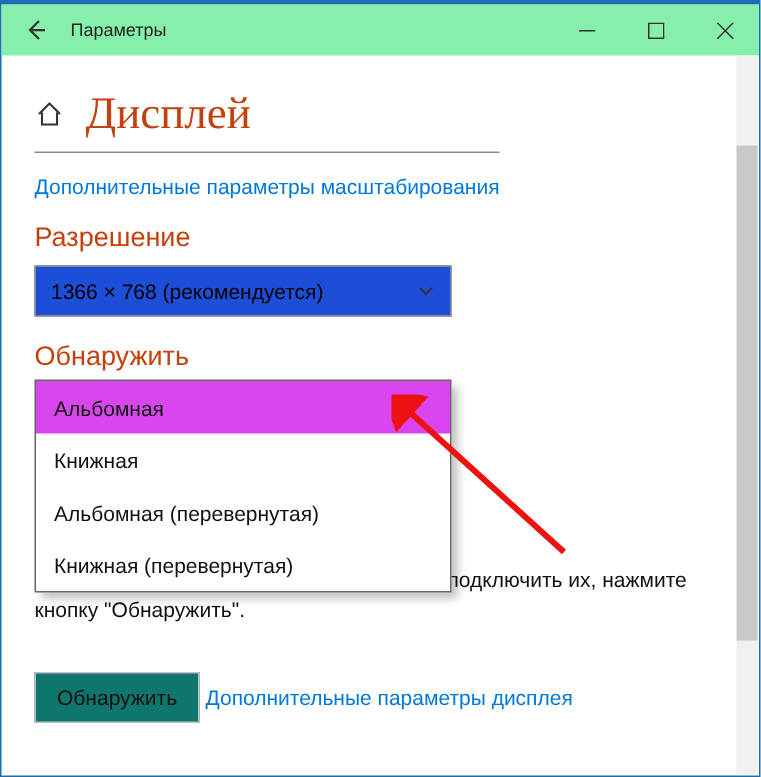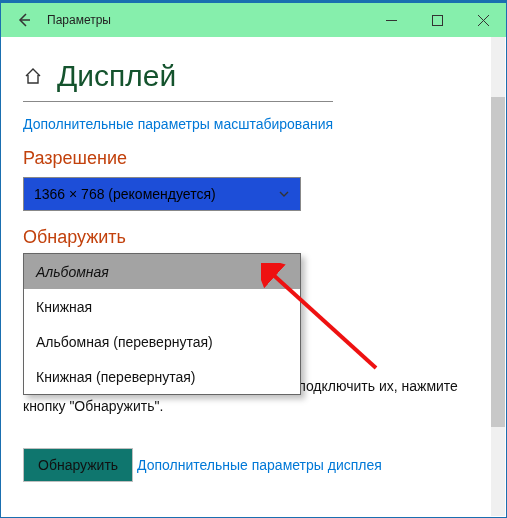--- a/index.html
+++ b/index.html
@@ -59,21 +59,22 @@
     margin-bottom: 0;
   }
   .home-icon {
     width: 20px; height: 20px;
     color: #333;
   }
   .page-title {
     font-size: 30px;
     font-weight: 300;
     margin: 0;
-    color: #14532d;
+    color: #c2410c;
+    font-family: Liberation Serif, serif;
   }
   .hr {
     border: none;
     border-bottom: 1px solid #888;
     margin: 8px 0 14px 0;
     width: 310px;
   }
   .link {
     color: #0078d7;
     text-decoration: none;
@@ -109,22 +110,21 @@
     box-shadow: 4px 4px 6px rgba(0,0,0,0.25);
   }
   .dropdown .option {
     height: 35px;
     display: flex;
     align-items: center;
     padding: 0 12px;
     color: #111;
   }
   .dropdown .option.selected {
-    background: #a3a3a3;
-    font-style: italic;
+    background: #d946ef;
   }
   .below-text {
     margin-top: 128px;
     font-size: 14px;
     color: #111;
     line-height: 1.45;
     width: 460px;
   }
   .button {
     margin-top: 14px;

